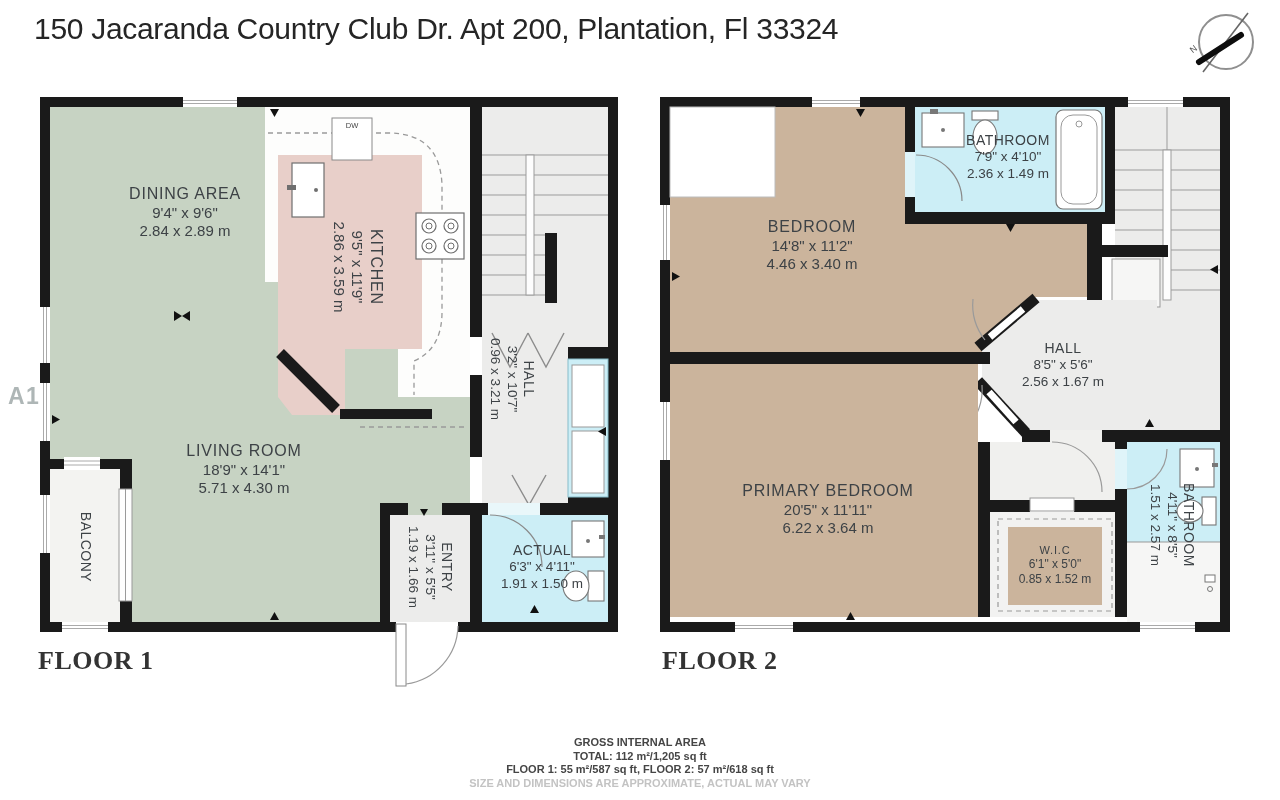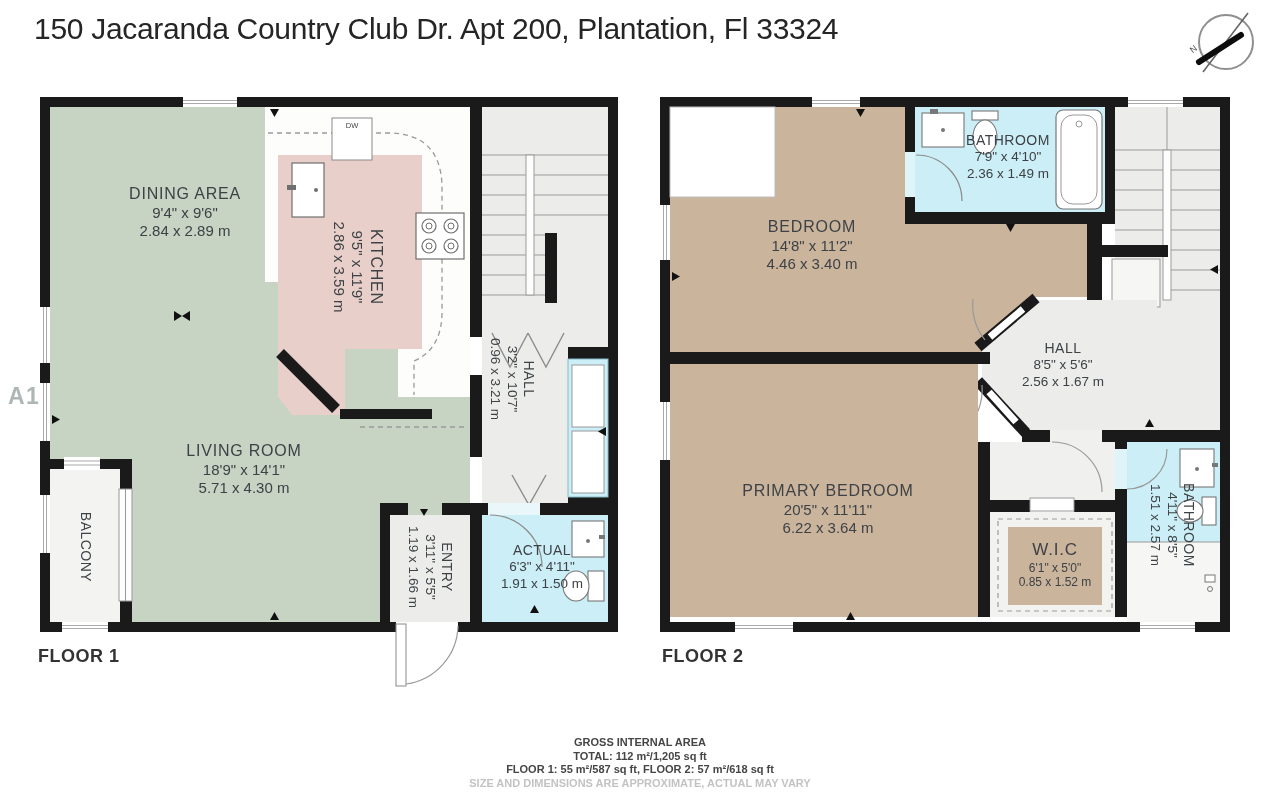--- a/index.html
+++ b/index.html
@@ -4,29 +4,29 @@
 <style>
   html,body{margin:0;padding:0;background:#ffffff;}
   .stage{position:relative;width:1280px;height:800px;background:#fff;overflow:hidden;
          font-family:"Liberation Sans",sans-serif;}
   .title{position:absolute;left:34px;top:12px;font-size:30px;font-weight:400;
          color:#252525;letter-spacing:-0.3px;white-space:nowrap;}
   .watermark{position:absolute;left:8px;top:383px;font-size:23px;font-weight:600;
          color:#98a2a2;opacity:.78;letter-spacing:1.5px;white-space:nowrap;}
   .floor{position:absolute;}
   .floor svg{position:absolute;left:0;top:0;overflow:visible;}
-  .floor-label{position:absolute;font-size:18px;font-weight:600;color:#333;letter-spacing:0.5px;}
+  .floor-label{position:absolute;font-size:26px;font-weight:600;color:#333;letter-spacing:0.5px;font-family:Liberation Serif, serif;}
   .room-label{position:absolute;text-align:center;color:#3d4246;line-height:1.22;
          transform:translate(-50%,-50%);white-space:nowrap;z-index:5;}
   .room-label.rot{transform:translate(-50%,-50%) rotate(90deg);}
   .room-label .rname{font-size:16px;letter-spacing:0.8px;}
   .room-label .rdim{font-size:15px;}
   .room-label.sm .rname{font-size:14px;letter-spacing:0.5px;}
   .room-label.sm .rdim{font-size:13.5px;}
-  .room-label.xs .rname{font-size:17px;}
+  .room-label.xs .rname{font-size:11px;}
   .room-label.xs .rdim{font-size:12px;}
   .footer{position:absolute;left:0;right:0;top:736px;text-align:center;
           font-size:11px;font-weight:700;color:#454545;line-height:13.5px;}
   .footer .muted{color:#c3c3c3;}
   .compass{position:absolute;left:1188px;top:6px;}
 </style>
 </head>
 <body style="--wall: #1a1a1a; --living-green: #c7d3c3; --bedroom-tan: #cbb49c; --kitchen-pink: #e8cfc9; --bath-blue: #cceef6; --room-gray: #ececeb;">
 
 <div class="stage">

